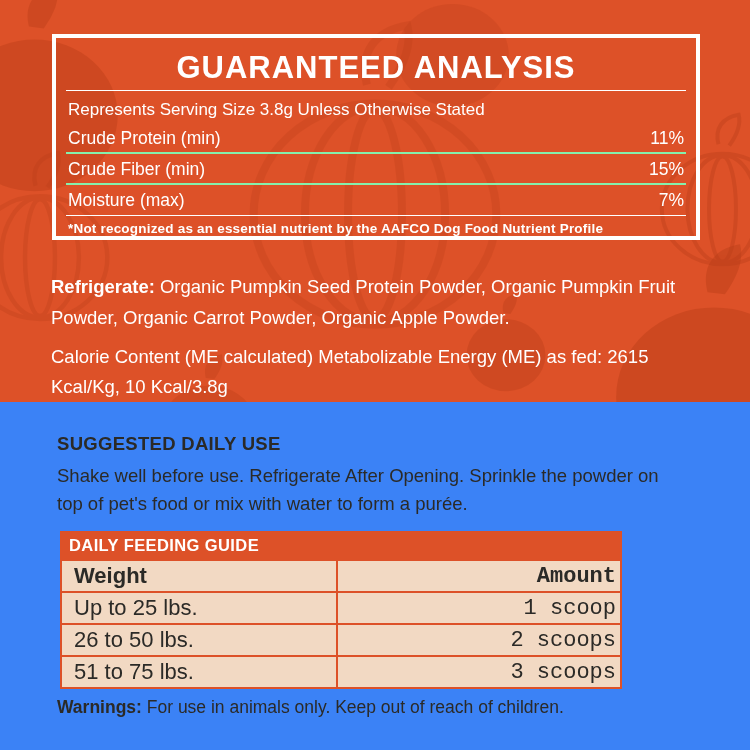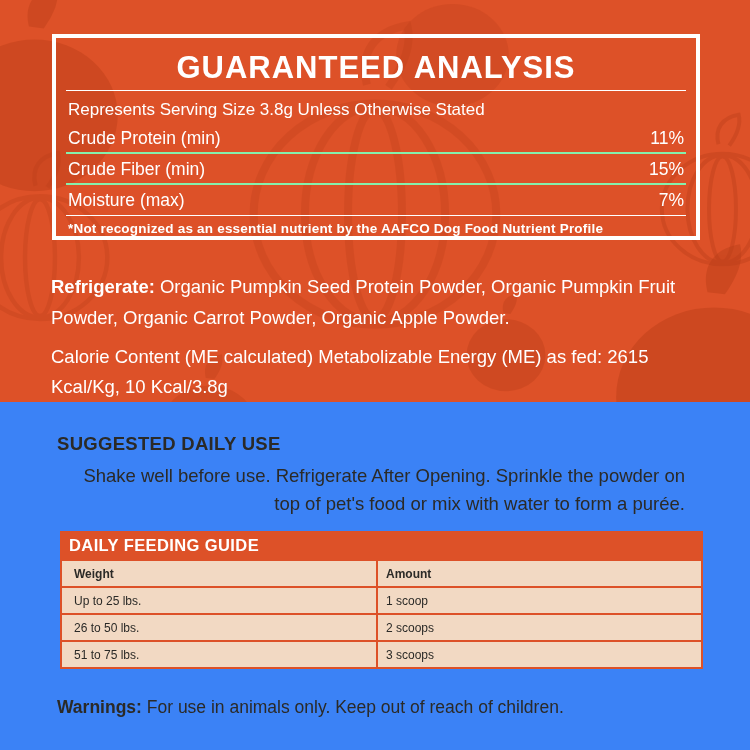--- a/index.html
+++ b/index.html
@@ -24,30 +24,30 @@
   .ga-footnote{margin:6px 2px 0 2px;font-size:13.5px;font-weight:700;letter-spacing:.2px;}
 
   .orange-copy{position:absolute;z-index:1;color:#fff;font-size:18.5px;line-height:31px;}
   .ingredients-p{left:51px;top:252px;width:625px;}
   .calories-p{left:51px;top:323px;width:625px;line-height:30px;}
   .orange-copy b{font-weight:700;}
 
   
   .bottom-section{position:absolute;left:0;top:402px;width:750px;height:348px;background:#3b82f6;color:#2B2A27;}
   .sdu-title{position:absolute;left:57px;top:31px;margin:0;font-size:18.5px;font-weight:700;letter-spacing:.3px;}
-  .sdu-text{position:absolute;left:57px;top:60px;width:628px;margin:0;font-size:18.5px;line-height:28px;text-align:right;}
+  .sdu-text{position:absolute;left:57px;top:60px;width:628px;margin:0;font-size:18.5px;line-height:28px;}
 
-  .feeding-guide{position:absolute;left:60px;top:129px;width:643px;}
+  .feeding-guide{position:absolute;left:60px;top:129px;width:562px;}
   .fg-header{background:#DD5128;color:#fff;font-size:16.5px;font-weight:700;letter-spacing:.4px;
              padding:4px 0 4px 9px;line-height:20px;}
   table.fg-table{width:100%;border-collapse:collapse;table-layout:fixed;background:#F2D9C3;}
-  .fg-table th,.fg-table td{border:2px solid #DD5128;font-size:12px;color:#2B2A27;
+  .fg-table th,.fg-table td{border:2px solid #DD5128;font-size:22px;color:#2B2A27;
              padding:2px 4px 2px 12px;text-align:left;height:21px;}
   .fg-table th{font-weight:700;}
-  .fg-table .amount-col{text-align:left;padding-left:8px;}
+  .fg-table .amount-col{text-align:right;padding-left:8px;font-family:Liberation Mono, monospace;}
 
   .warnings-p{position:absolute;left:57px;top:295px;margin:0;font-size:17.5px;}
   .warnings-p b{font-weight:700;}
 </style>
 </head>
 <body>
 
 <svg width="0" height="0" style="position:absolute">
   <defs>
     <g id="pumpkin-filled">

